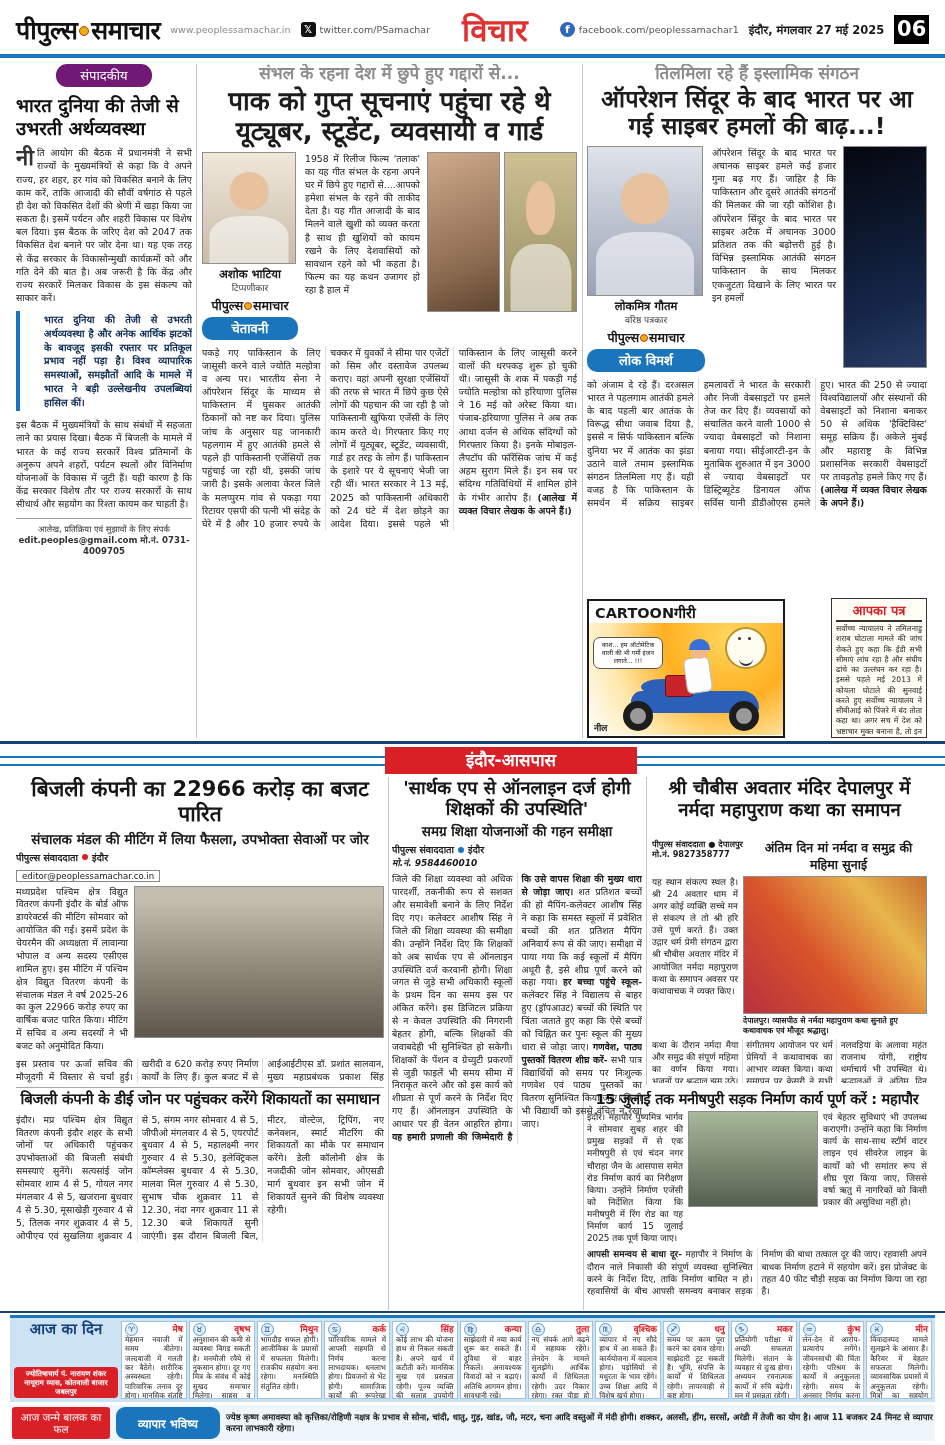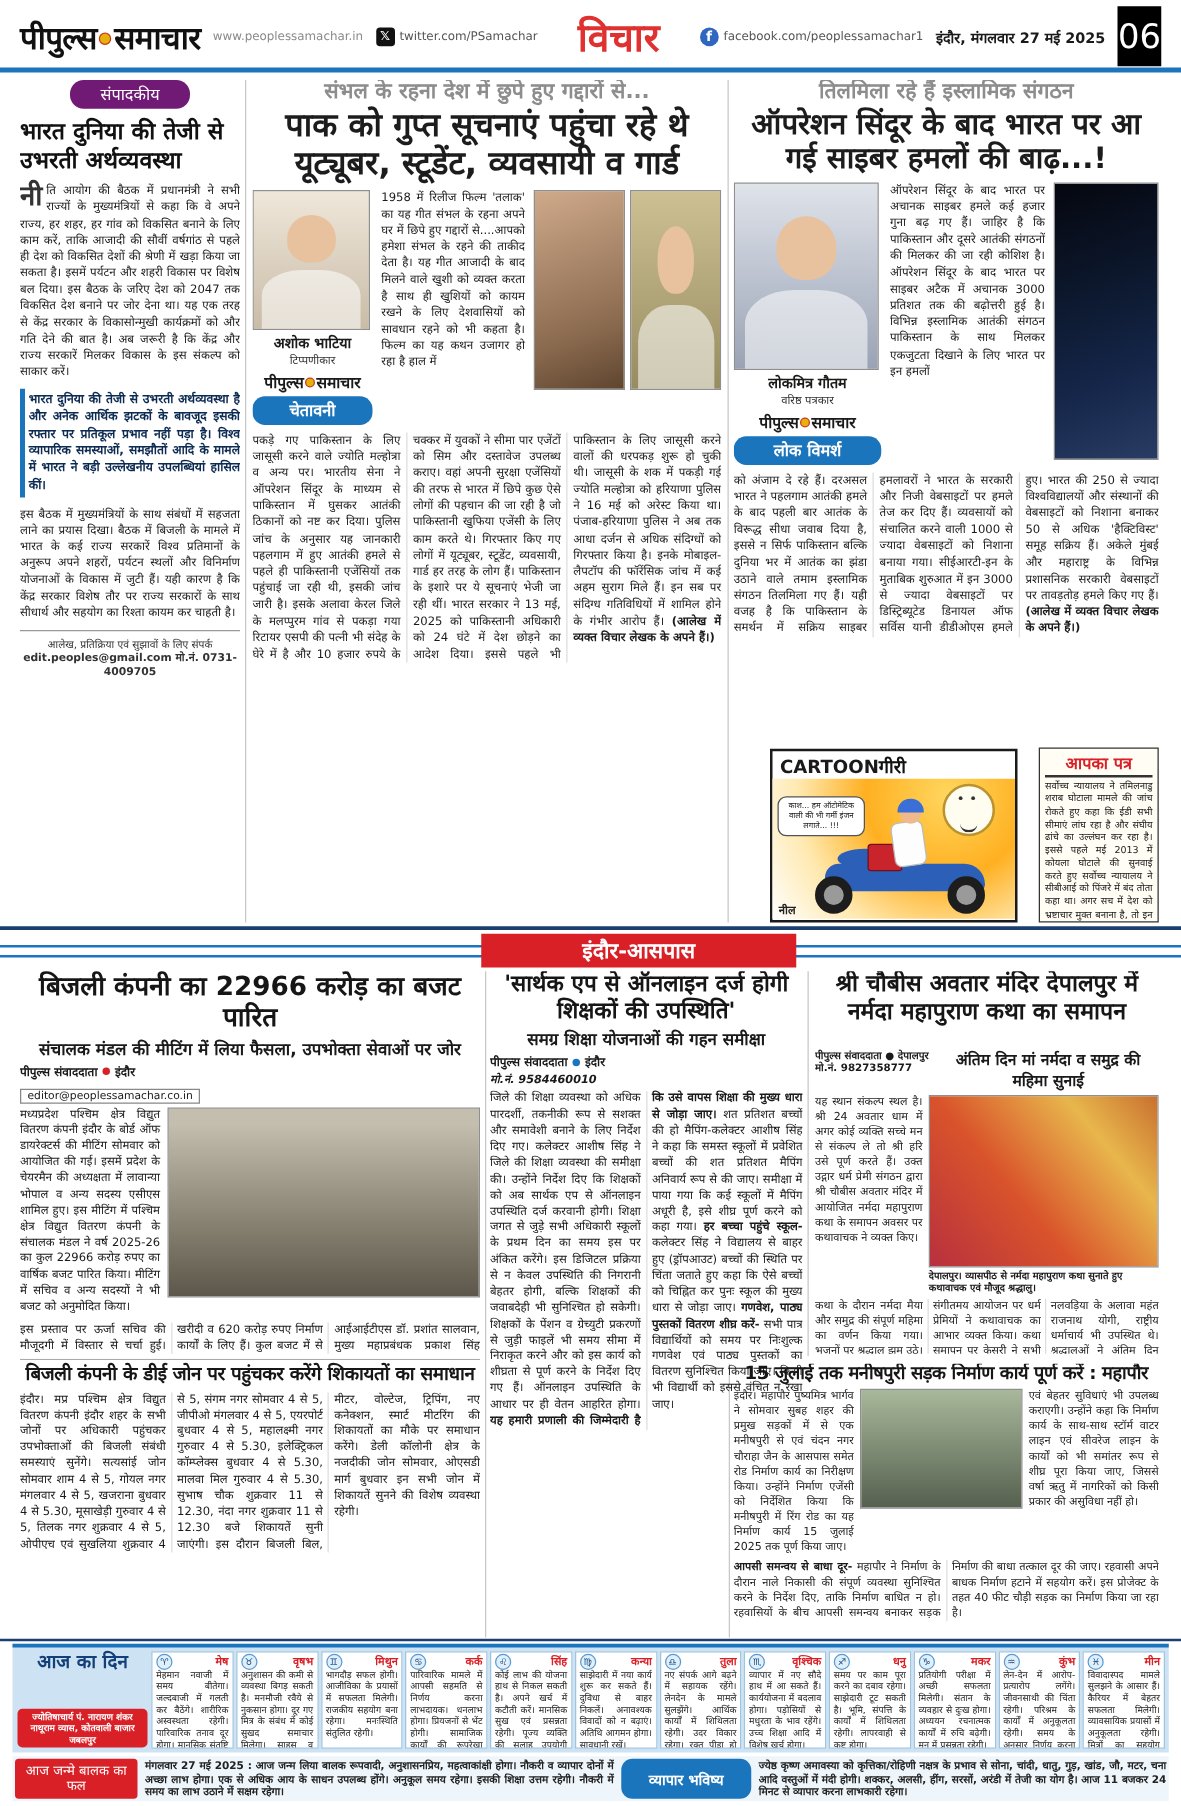--- a/index.html
+++ b/index.html
@@ -8,33 +8,33 @@
   
   .header{position:absolute;left:16px;top:6px;width:913px;height:46px;display:flex;align-items:center;gap:10px;}
   .logo{font-weight:bold;font-size:25px;color:#111;white-space:nowrap;letter-spacing:-0.5px;}
   .logo .dot{display:inline-block;width:8px;height:8px;background:#e8b00a;border:1px solid #c43b1f;border-radius:50%;margin:0 2px 2px;vertical-align:middle;}
   .hdr-url{font-size:9.5px;color:#8a8a8a;}
   .hdr-soc{display:flex;align-items:center;gap:4px;font-size:9.5px;color:#555;white-space:nowrap;}
   .xicon{display:inline-flex;width:15px;height:15px;background:#111;color:#fff;border-radius:3px;font-size:10px;align-items:center;justify-content:center;font-weight:bold;}
   .fbicon{display:inline-flex;width:15px;height:15px;background:#2f66c0;color:#fff;border-radius:50%;font-size:11px;align-items:center;justify-content:center;font-weight:bold;}
   .section-name{color:#e03131;font-weight:bold;font-size:31px;margin:0 22px;white-space:nowrap;}
   .dateline{font-weight:bold;font-size:11.5px;white-space:nowrap;}
-  .pagebox{background:#000;color:#fff;font-weight:normal;font-size:27px;width:38px;height:48px;display:flex;align-items:center;justify-content:center;margin-left:auto;}
+  .pagebox{background:#000;color:#fff;font-weight:bold;font-size:21px;width:38px;height:29px;display:flex;align-items:center;justify-content:center;margin-left:auto;}
   .hdr-rule{position:absolute;left:0;top:54px;width:945px;height:4px;background:#1b75bc;}
   
   .vrule{position:absolute;width:1px;background:#c8c8c8;}
   .navyrule{position:absolute;left:0;width:945px;height:3px;background:#1b3f6e;}
   
   .editorial{position:absolute;left:16px;top:64px;width:176px;height:674px;overflow:hidden;}
   .ed-badge{display:block;width:96px;margin:0 auto;background:#701a75;color:#fff;text-align:center;
             font-weight:normal;font-size:13px;padding:2px 0 3px;border-radius:11px;}
   .ed-head{font-size:18.5px;font-weight:bold;line-height:1.22;margin:8px 0 6px;color:#111;}
   .small-body{font-size:9.3px;line-height:1.42;text-align:justify;}
   .dropcap{float:left;font-size:22px;font-weight:bold;line-height:1;margin:1px 3px 0 0;color:#333;}
-  .pullquote{margin:7px 0;padding:2px 0 2px 3px;border-left:4px solid #1b75bc;font-size:9.8px;line-height:1.4;
+  .pullquote{margin:7px 0;padding:2px 0 2px 24px;border-left:4px solid #1b75bc;font-size:9.8px;line-height:1.4;
              font-weight:bold;color:#0d2b52;text-align:justify;}
   .ed-contact{margin-top:7px;border-top:1px solid #999;padding-top:4px;text-align:center;font-size:8.3px;color:#333;}
   .ed-contact b{font-size:8.6px;}
   
   .kicker{font-size:17px;font-weight:bold;color:#8d8d8d;text-align:center;line-height:1.1;}
   .op-head{font-weight:bold;color:#1c1c1c;text-align:center;line-height:1.17;margin:3px 0 4px;}
   .spy{position:absolute;left:202px;top:64px;width:375px;height:674px;overflow:hidden;}
   .spy .op-head{font-size:26px;}
   .cyber{position:absolute;left:587px;top:64px;width:340px;height:528px;overflow:hidden;}
   .cyber .op-head{font-size:23.5px;}
@@ -51,21 +51,21 @@
   .mini-brand .dot{display:inline-block;width:6px;height:6px;background:#e8b00a;border:1px solid #c43b1f;border-radius:50%;margin:0 1px 1px;vertical-align:middle;}
   .op-badge{display:block;background:#1b75bc;color:#fff;font-weight:bold;font-size:13px;text-align:center;
             border-radius:10px;padding:2px 0 3px;margin-top:3px;}
   .op-intro{flex:1;font-size:9.3px;line-height:1.42;text-align:justify;}
   .op-photos{width:150px;flex:none;display:flex;gap:4px;}
   .op-body{column-count:3;column-gap:10px;column-rule:1px solid #ddd;font-size:9.3px;line-height:1.42;
            text-align:justify;margin-top:6px;}
   .cyber .op-body{column-count:3;}
   .closing{font-weight:bold;font-size:9.3px;}
   
-  .cartoon{position:absolute;left:616px;top:599px;width:198px;height:139px;border:2px solid #1a1a1a;box-sizing:border-box;background:#fff;}
+  .cartoon{position:absolute;left:587px;top:599px;width:198px;height:139px;border:2px solid #1a1a1a;box-sizing:border-box;background:#fff;}
   .cartoon-title{font-weight:bold;font-size:14.5px;padding:1px 6px;}
   .cartoon-title .hi{color:#111;}
   .cartoon-canvas{position:relative;height:112px;background:radial-gradient(circle at 72% 12%,#ffd65e,#ffb021 38%,#ffe9b0 70%,#fff);overflow:hidden;}
   .sun{position:absolute;right:16px;top:4px;width:38px;height:38px;border-radius:50%;background:#fffdf0;border:2px solid #b8932f;}
   .sun .smile{width:14px;height:7px;border-bottom:2px solid #333;border-radius:0 0 10px 10px;margin:17px auto 0;}
   .sun .eyes{width:3px;height:3px;background:#333;border-radius:50%;margin:8px 0 0 11px;box-shadow:10px 0 0 #333;}
   .wheel{position:absolute;bottom:4px;width:30px;height:30px;border:7px solid #1d1d1d;border-radius:50%;background:#9a9a9a;box-sizing:border-box;}
   .bike-body{position:absolute;left:42px;bottom:22px;width:128px;height:22px;background:#2b5fb8;border-radius:12px 18px 6px 6px;}
   .bike-tank{position:absolute;left:52px;bottom:40px;width:44px;height:16px;background:#2b5fb8;border-radius:50%;}
   .rider-torso{position:absolute;left:96px;bottom:42px;width:24px;height:34px;background:#fdfdfd;border:1px solid #bbb;border-radius:6px;transform:rotate(-8deg);}
@@ -440,18 +440,17 @@
       <div class="cell-head">
           <span class="cell-icon">♓</span>
           <span class="cell-name">मीन</span>
         </div>
       <div class="cell-text">विवादास्पद मामले सुलझने के आसार हैं। कैरियर में बेहतर सफलता मिलेगी। व्यावसायिक प्रयासों में अनुकूलता रहेगी। मित्रों का सहयोग रहेगा।</div>
     </div>
   </div>
 
   <div class="fortune">
     <div class="birth-box">आज जन्मे बालक का फल</div>
-    <div class="birth-text">मंगलवार 27 मई 2025 : आज जन्म लिया बालक रूपवादी, अनुशासनप्रिय, महत्वाकांक्षी होगा। नौकरी व व्यापार दोनों में अच्छा लाभ होगा। एक से अधिक आय के साधन उपलब्ध होंगे। अनुकूल समय रहेगा। इसकी शिक्षा उत्तम रहेगी। नौकरी में समय का लाभ उठाने में सक्षम रहेगा।</div>
     <div class="trade-box">व्यापार भविष्य</div>
     <div class="trade-text">ज्येष्ठ कृष्ण अमावस्या को कृत्तिका/रोहिणी नक्षत्र के प्रभाव से सोना, चांदी, धातु, गुड़, खांड, जौ, मटर, चना आदि वस्तुओं में मंदी होगी। शक्कर, अलसी, हींग, सरसों, अरंडी में तेजी का योग है। आज 11 बजकर 24 मिनट से व्यापार करना लाभकारी रहेगा।</div>
   </div>
 
 </div>
 
 </body></html>

